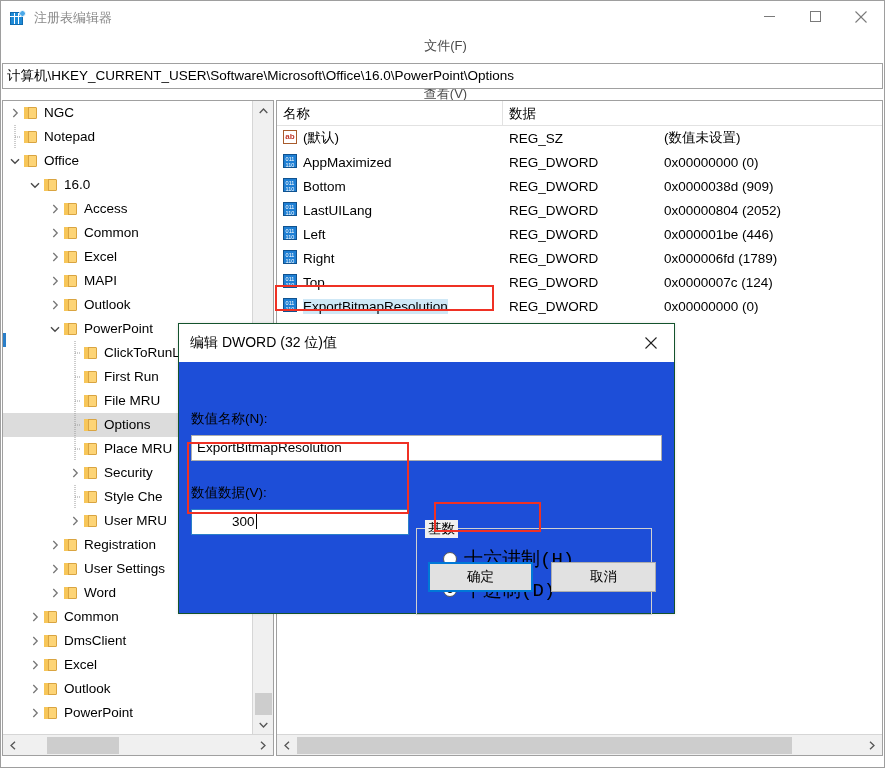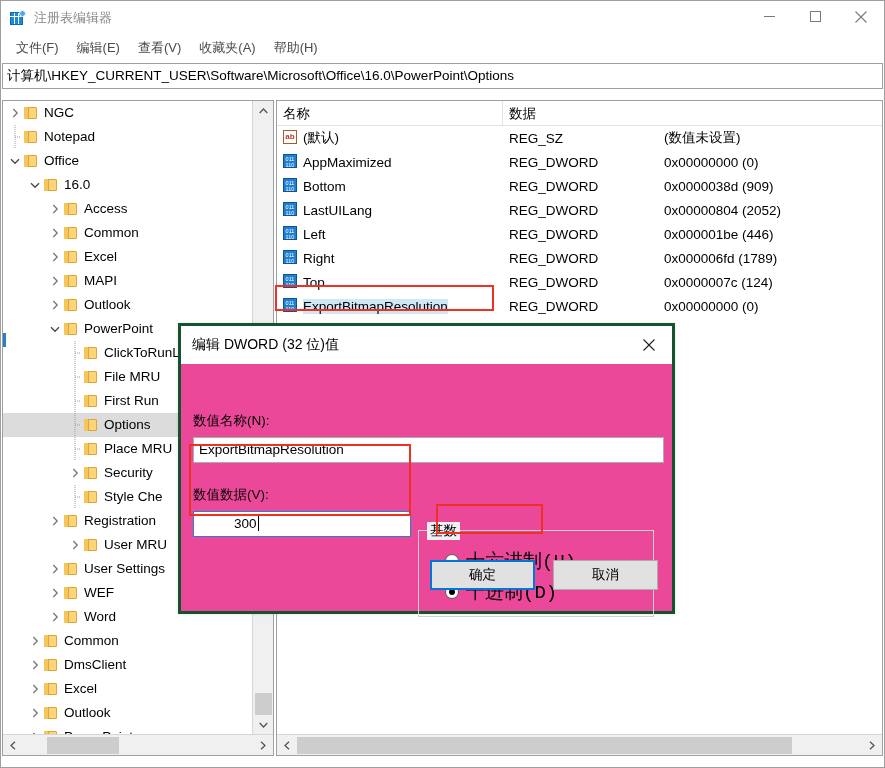--- a/index.html
+++ b/index.html
@@ -58,21 +58,21 @@
   }
   .win-btn {
     width: 46px; height: 31px; display: flex; align-items: center; justify-content: center;
     color: #6d6d6d;
   }
   .win-btn svg { display: block; }
 
   
   .menubar {
     position: absolute; left: 0; top: 33px; width: 883px; height: 28px;
-    background: #ffffff; display: flex; align-items: center; padding-left: 6px;
+    background: #ffffff; display: flex; align-items: center; padding-left: 6px; flex-direction: column;
   }
   .menu-item {
     padding: 3px 9px; font-size: 13px; color: #4a4a4a; white-space: nowrap;
   }
 
   
   .addressbar {
     position: absolute; left: 1px; top: 62px; width: 881px; height: 26px;
     background: #ffffff; border: 1px solid #a0a0a0;
     display: flex; align-items: center;
@@ -209,21 +209,21 @@
   }
 
   
   .redbox {
     position: absolute; border: 2px solid #ef3124; pointer-events: none; z-index: 60;
   }
 
   
   .dialog {
     position: absolute; left: 177px; top: 322px; width: 497px; height: 291px;
-    background: #ec4899; border: 3px solid #14532d;
+    background: #1d4ed8; border: 1px solid #14532d;
     box-shadow: 0 0 3px rgba(0,0,0,0.12);
     z-index: 50;
   }
   .dlg-title {
     height: 38px; background: #ffffff;
     display: flex; align-items: center; justify-content: space-between;
   }
   .dlg-title .t {
     font-size: 14px; color: #000; padding-left: 11px; white-space: nowrap;
   }
@@ -475,35 +475,35 @@
             <span class="expander">
               <svg width="10" height="24" viewBox="0 0 10 24">
                 <line x1="5" y1="0" x2="5" y2="24" stroke="#9a9a9a" stroke-width="1" stroke-dasharray="1,1"></line>
                 <line x1="5" y1="12" x2="10" y2="12" stroke="#9a9a9a" stroke-width="1" stroke-dasharray="1,1"></line>
               </svg>
             </span>
             <span class="folder">
               <span class="body"></span>
               <span class="tab"></span>
             </span>
-            <span class="tree-label">File MRU</span>
+            <span class="tree-label">First Run</span>
           </div>
           <div class="tree-row">
             <span style="display:inline-block;width:64px;height:24px;flex:none;"></span>
             <span class="expander">
               <svg width="10" height="24" viewBox="0 0 10 24">
                 <line x1="5" y1="0" x2="5" y2="24" stroke="#9a9a9a" stroke-width="1" stroke-dasharray="1,1"></line>
                 <line x1="5" y1="12" x2="10" y2="12" stroke="#9a9a9a" stroke-width="1" stroke-dasharray="1,1"></line>
               </svg>
             </span>
             <span class="folder">
               <span class="body"></span>
               <span class="tab"></span>
             </span>
-            <span class="tree-label">First Run</span>
+            <span class="tree-label">File MRU</span>
           </div>
           <div class="tree-row sel">
             <span style="display:inline-block;width:64px;height:24px;flex:none;"></span>
             <span class="expander">
               <svg width="10" height="24" viewBox="0 0 10 24">
                 <line x1="5" y1="0" x2="5" y2="24" stroke="#9a9a9a" stroke-width="1" stroke-dasharray="1,1"></line>
                 <line x1="5" y1="12" x2="10" y2="12" stroke="#9a9a9a" stroke-width="1" stroke-dasharray="1,1"></line>
               </svg>
             </span>
             <span class="folder">
@@ -547,70 +547,57 @@
                 <line x1="5" y1="12" x2="10" y2="12" stroke="#9a9a9a" stroke-width="1" stroke-dasharray="1,1"></line>
               </svg>
             </span>
             <span class="folder">
               <span class="body"></span>
               <span class="tab"></span>
             </span>
             <span class="tree-label">Style Che</span>
           </div>
           <div class="tree-row">
+            <span style="display:inline-block;width:64px;height:24px;flex:none;"></span>
+            <span class="expander">
+              <svg width="7" height="10" viewBox="0 0 7 10">
+                <polyline points="1.3,1 5.2,5 1.3,9" fill="none" stroke="#767676" stroke-width="1.3"></polyline>
+              </svg>
+            </span>
+            <span class="folder">
+              <span class="body"></span>
+              <span class="tab"></span>
+            </span>
+            <span class="tree-label">User MRU</span>
+          </div>
+          <div class="tree-row">
             <span style="display:inline-block;width:44px;height:24px;flex:none;"></span>
             <span class="expander">
               <svg width="7" height="10" viewBox="0 0 7 10">
                 <polyline points="1.3,1 5.2,5 1.3,9" fill="none" stroke="#767676" stroke-width="1.3"></polyline>
               </svg>
             </span>
             <span class="folder">
               <span class="body"></span>
               <span class="tab"></span>
             </span>
             <span class="tree-label">Registration</span>
           </div>
           <div class="tree-row">
-            <span style="display:inline-block;width:64px;height:24px;flex:none;"></span>
-            <span class="expander">
-              <svg width="7" height="10" viewBox="0 0 7 10">
-                <polyline points="1.3,1 5.2,5 1.3,9" fill="none" stroke="#767676" stroke-width="1.3"></polyline>
-              </svg>
-            </span>
-            <span class="folder">
-              <span class="body"></span>
-              <span class="tab"></span>
-            </span>
-            <span class="tree-label">User MRU</span>
-          </div>
-          <div class="tree-row">
             <span style="display:inline-block;width:44px;height:24px;flex:none;"></span>
             <span class="expander">
               <svg width="7" height="10" viewBox="0 0 7 10">
                 <polyline points="1.3,1 5.2,5 1.3,9" fill="none" stroke="#767676" stroke-width="1.3"></polyline>
               </svg>
             </span>
             <span class="folder">
               <span class="body"></span>
               <span class="tab"></span>
             </span>
             <span class="tree-label">User Settings</span>
-          </div>
-          <div class="tree-row">
-            <span style="display:inline-block;width:44px;height:24px;flex:none;"></span>
-            <span class="expander">
-              <svg width="7" height="10" viewBox="0 0 7 10">
-                <polyline points="1.3,1 5.2,5 1.3,9" fill="none" stroke="#767676" stroke-width="1.3"></polyline>
-              </svg>
-            </span>
-            <span class="folder">
-              <span class="body"></span>
-              <span class="tab"></span>
-            </span>
-            <span class="tree-label">WEF</span>
           </div>
           <div class="tree-row">
             <span style="display:inline-block;width:44px;height:24px;flex:none;"></span>
             <span class="expander">
               <svg width="7" height="10" viewBox="0 0 7 10">
                 <polyline points="1.3,1 5.2,5 1.3,9" fill="none" stroke="#767676" stroke-width="1.3"></polyline>
               </svg>
             </span>
             <span class="folder">
               <span class="body"></span>

